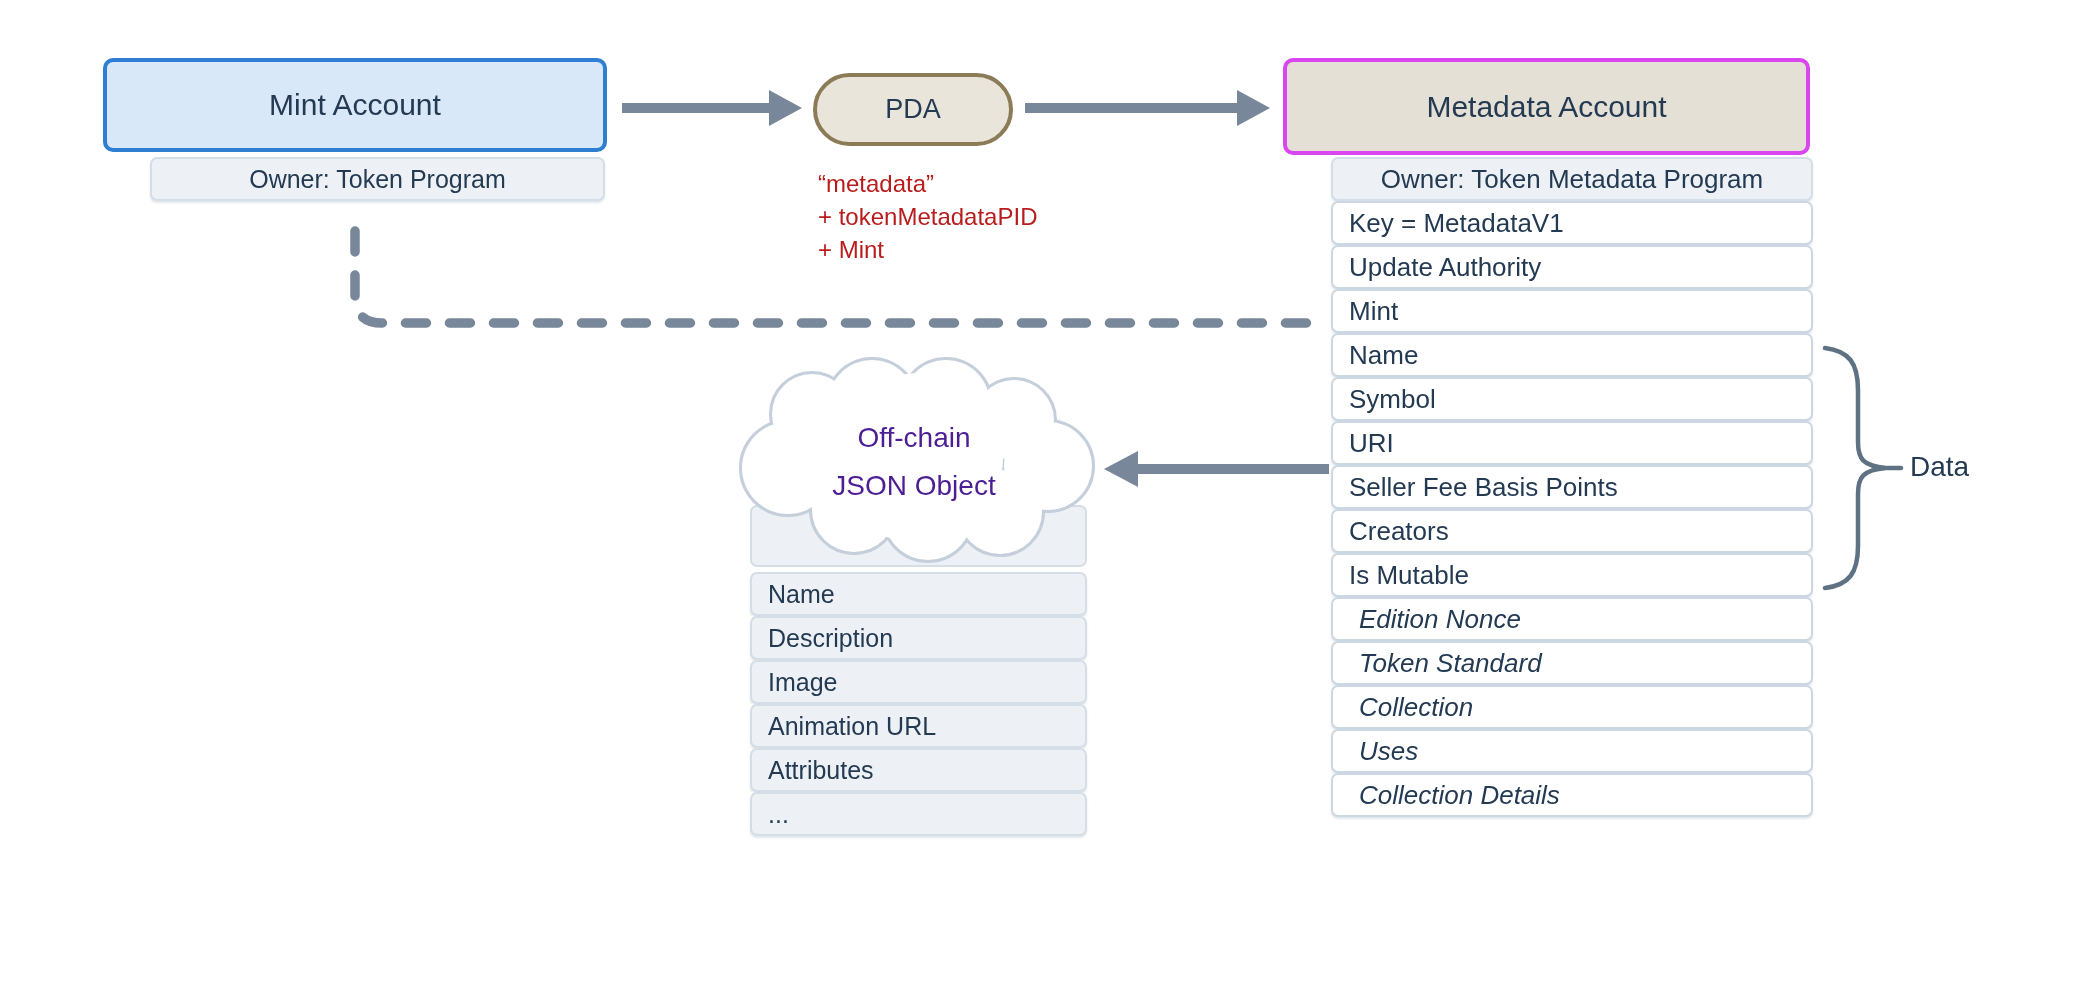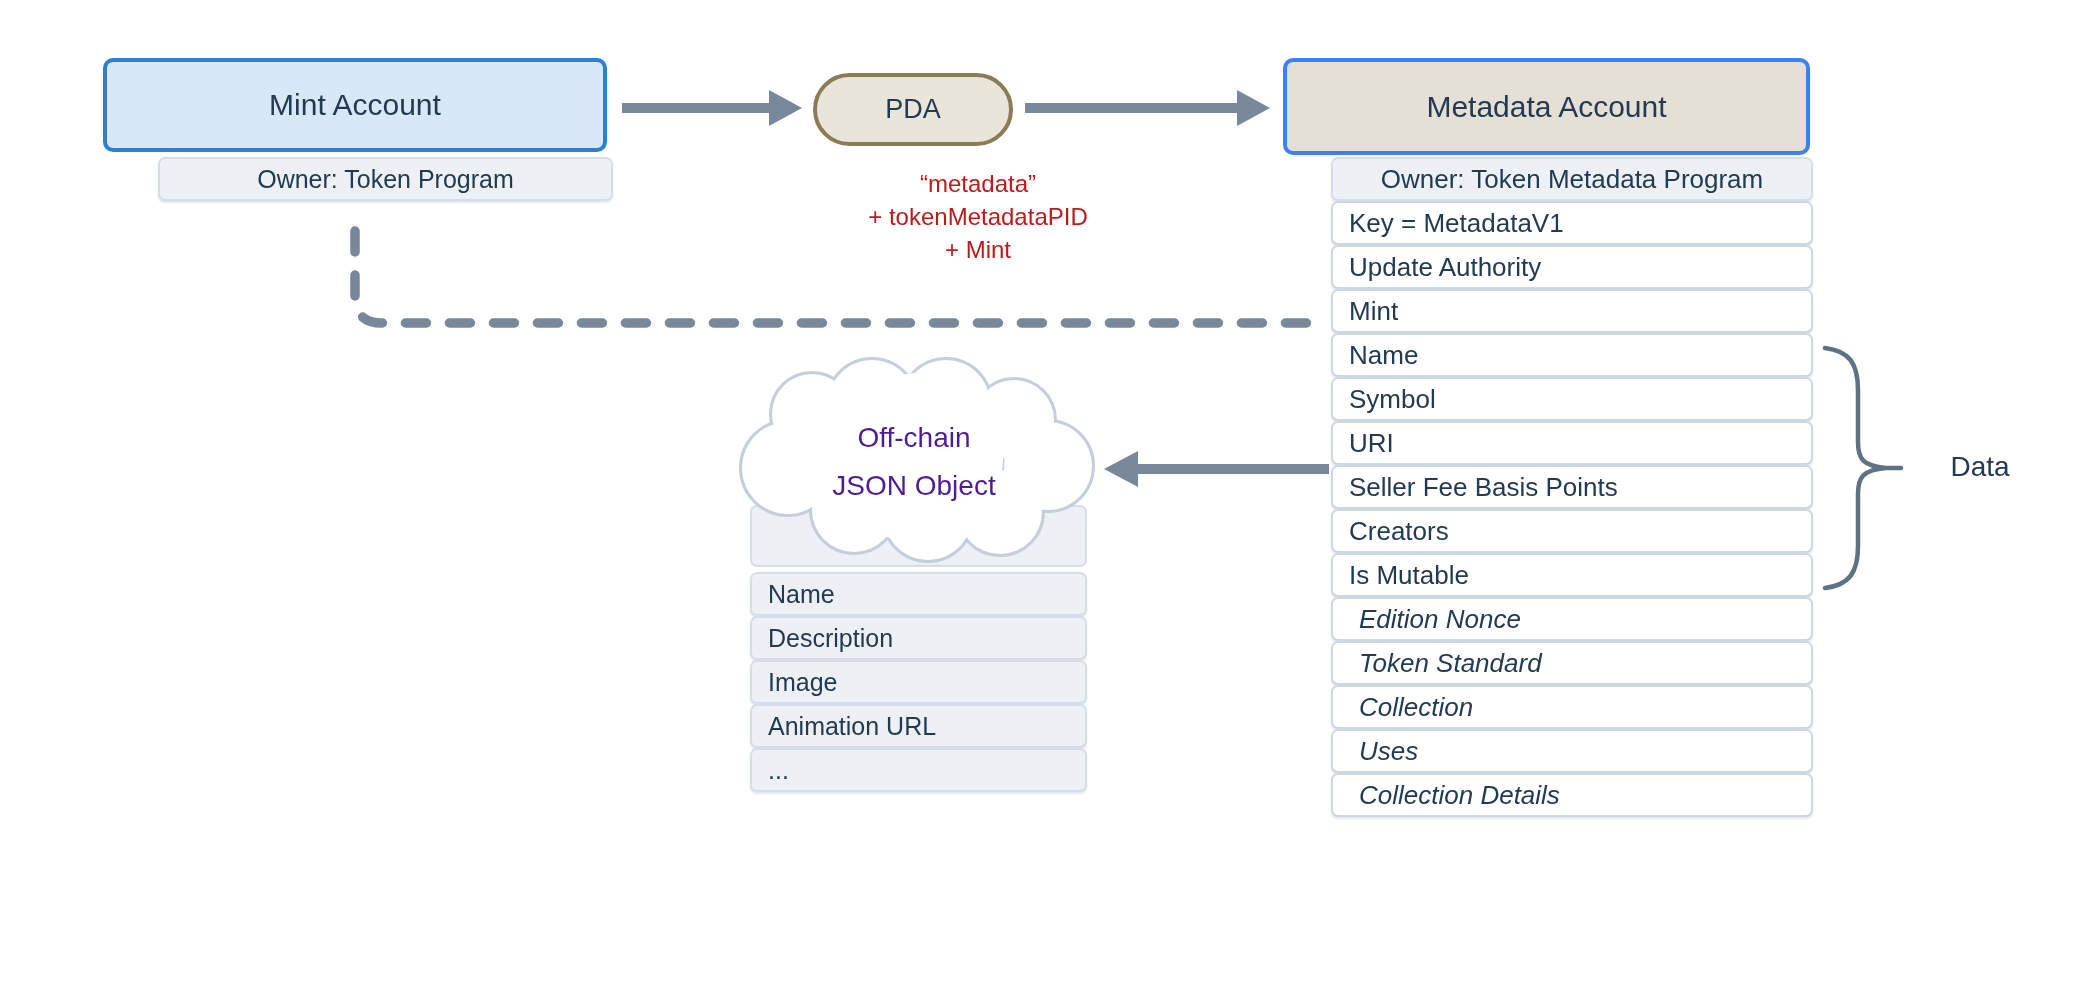--- a/index.html
+++ b/index.html
@@ -1,34 +1,34 @@
 <!DOCTYPE html>
 <html><head>
 <meta charset="utf-8">
 <style>
   * { box-sizing: border-box; margin: 0; padding: 0; }
   html, body { width: 2100px; height: 984px; background: #ffffff; }
   body { font-family: "Liberation Sans", sans-serif; position: relative; overflow: hidden; }
   .canvas { position: absolute; left: 0; top: 0; width: 2100px; height: 984px; }
 
-  .abs { position: absolute; text-align: center; }
+  .abs { position: absolute; }
 
   
   .hdr-box {
     display: flex; align-items: center; justify-content: center;
     border-radius: 10px; color: #233a52; font-size: 30px; font-weight: 500;
     z-index: 3;
   }
   .mint-box {
     left: 103px; top: 58px; width: 504px; height: 94px;
     background: #d8e8f8; border: 4px solid #2e7fd2;
   }
   .meta-box {
     left: 1283px; top: 58px; width: 527px; height: 97px;
-    background: #e5e0d5; border: 4px solid #3b82f6;
+    background: #e5e0d5; border: 4px solid #d946ef;
   }
   .pda-pill {
     left: 813px; top: 73px; width: 200px; height: 73px;
     background: #e9e5db; border: 4px solid #8b7b56; border-radius: 40px;
     display: flex; align-items: center; justify-content: center;
     color: #233a52; font-size: 27px; font-weight: 500; z-index: 3;
   }
 
   
   .row {
@@ -37,21 +37,21 @@
     background: #ffffff; border: 2.5px solid #ccd7e1;
     box-shadow: 0 2px 2px rgba(160,175,190,0.30);
     padding: 16px 16px;
   }
   .row.light { background: #edf1f6; border-color: #d5dde6; }
   .row.centered { justify-content: center; padding: 0 6px; }
   .row.italic .row-label { font-style: italic; margin-left: 10px; }
 
   .rows-col { display: flex; flex-direction: column; gap: 0; z-index: 2; }
 
-  .mint-owner { left: 150px; top: 157px; width: 455px; z-index: 2; font-size: 25px; margin-left: 8px; }
+  .mint-owner { left: 150px; top: 157px; width: 455px; z-index: 2; font-size: 25px; }
   .meta-rows  { left: 1331px; top: 157px; width: 482px; }
   .json-rows  { left: 750px;  top: 572px; width: 337px; }
   .json-rows .row { font-size: 25px; }
 
   .json-hidden-block {
     left: 750px; top: 505px; width: 337px; height: 62px;
     background: #edf1f6; border: 2.5px solid #d5dde6; border-radius: 7px;
     z-index: 0;
   }
 
@@ -182,20 +182,23 @@
       </div>
 
       <div class="row light">
         <span class="row-label">Image</span>
       </div>
 
       <div class="row light">
         <span class="row-label">Animation URL</span>
       </div>
 
+      <div class="row light">
+        <span class="row-label">Attributes</span>
+      </div>
 
       <div class="row light">
         <span class="row-label">...</span>
       </div>
     </div>
 
   <svg class="overlay" width="2100" height="984" viewBox="0 0 2100 984">
 
     <g fill="#78879a" stroke="#78879a">
       <line x1="622" y1="108" x2="772" y2="108" stroke-width="10"></line>

